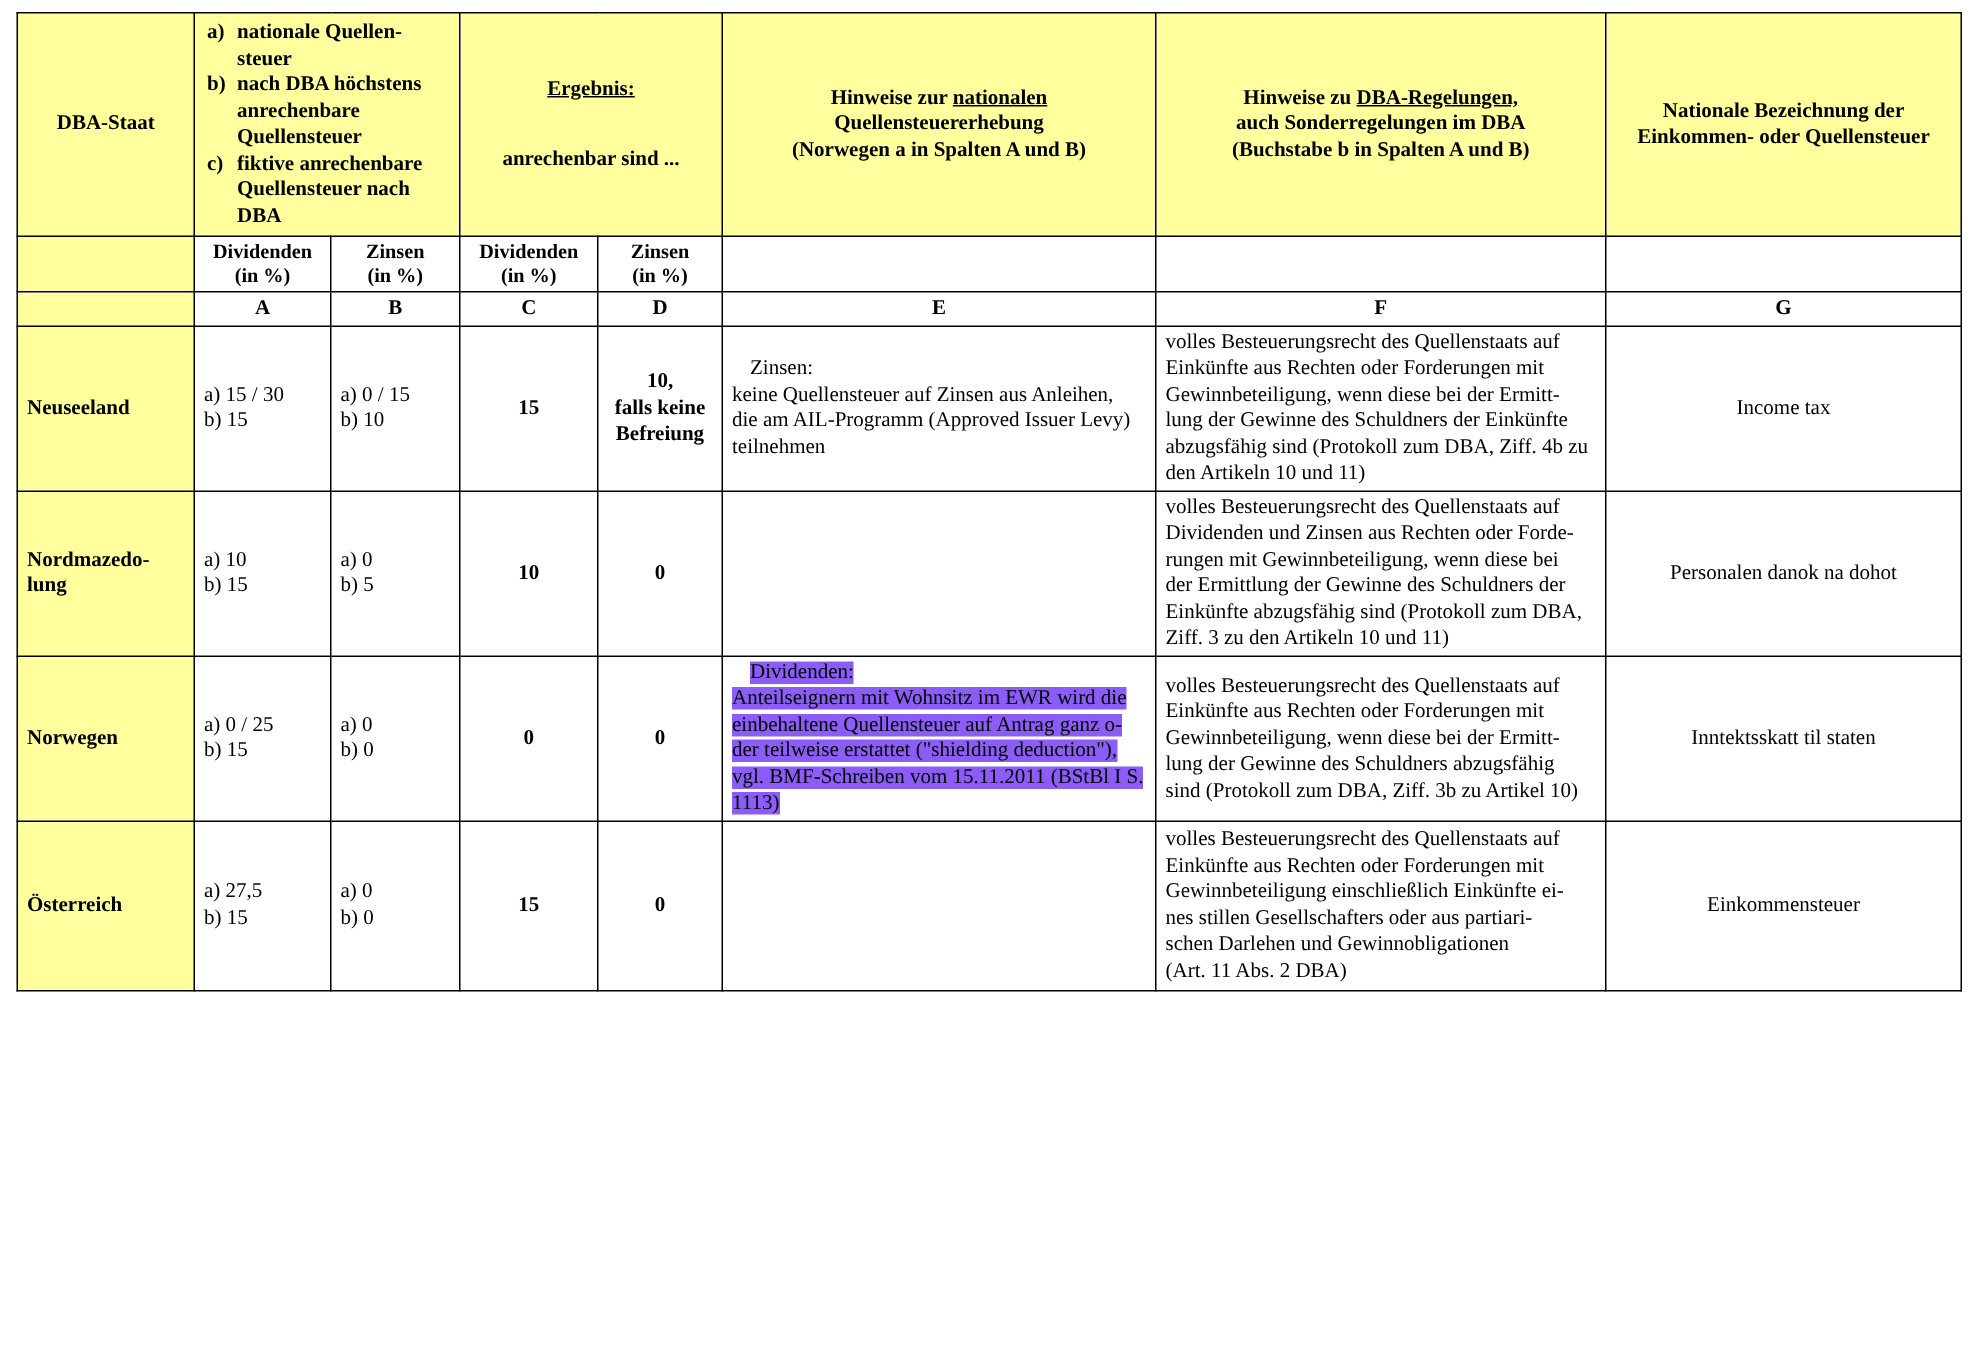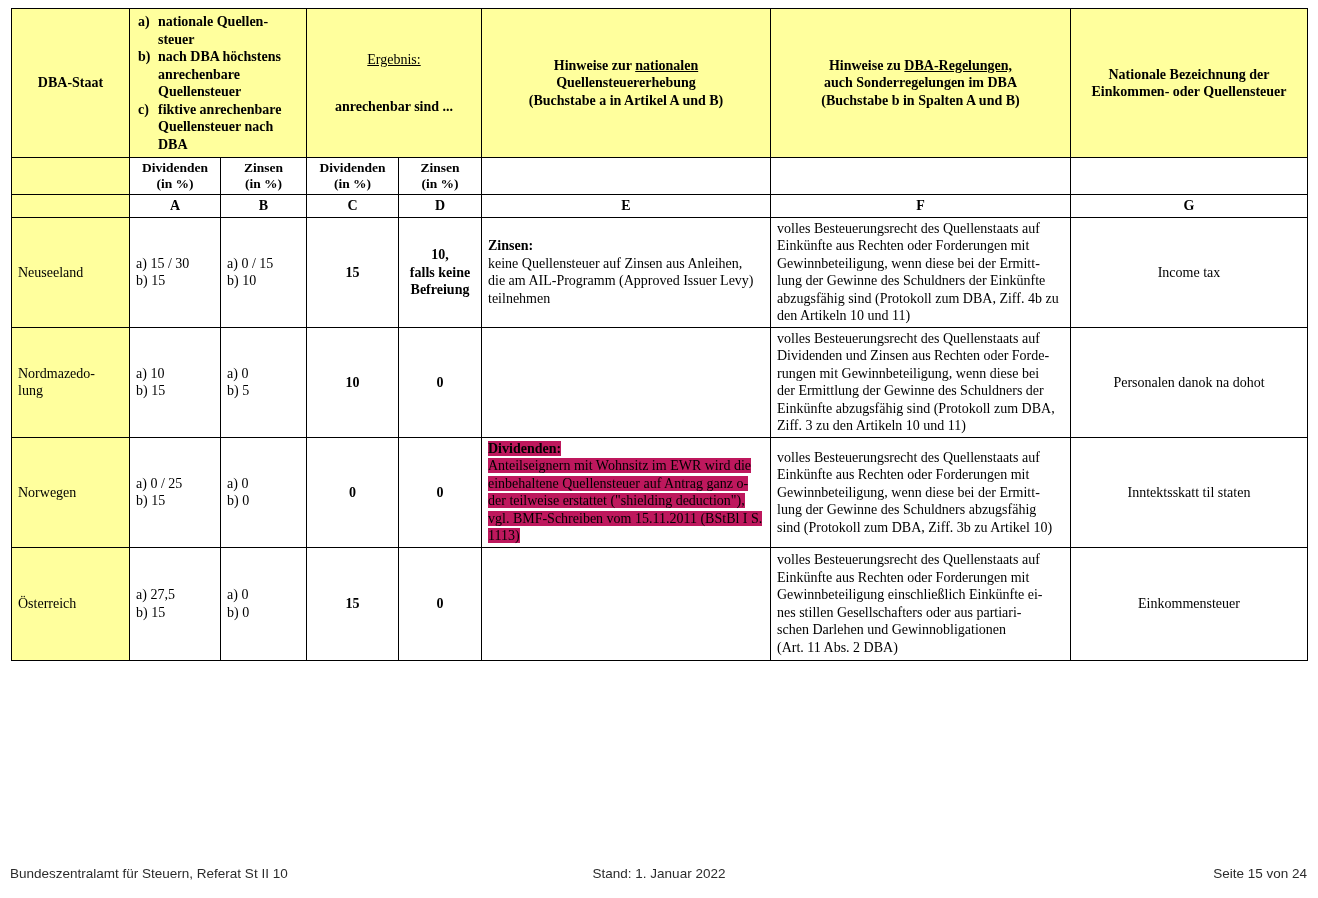--- a/index.html
+++ b/index.html
@@ -19,32 +19,32 @@
   .bold{font-weight:bold;}
   .center{text-align:center;}
   .pre{white-space:pre-line;}
   td.letters{border-bottom:3px double #000;font-size:13px;padding:0 2px;line-height:15px;}
   
   .crit{padding:2px 0 2px 2px;}
   .crit .item{display:flex;font-weight:bold;}
   .crit .key{flex:0 0 20px;}
   .crit .txt{white-space:pre-line;flex:1;}
   
-  .erg-title{font-weight:normal;text-decoration:underline;}
+  .erg-title{font-weight:bold;text-decoration:underline;}
   .erg-sub{font-weight:bold;margin-top:30px;}
   
   .hint{font-weight:bold;text-align:center;}
   .hint .u{text-decoration:underline;}
   
-  td.staat{font-weight:normal;padding-left:5px;}
+  td.staat{font-weight:bold;padding-left:5px;}
   td.valL{padding-left:8px;vertical-align:middle;}
   td.valC{text-align:center;font-weight:bold;}
   td.note{vertical-align:top;padding:2px 5px;}
-  .etitle span{font-weight:bold;}
-  .hl{background:#be185d;box-decoration-break:clone;-webkit-box-decoration-break:clone;}
+  .etitle span{font-weight:normal;margin-left:12px;}
+  .hl{background:#8b5cf6;box-decoration-break:clone;-webkit-box-decoration-break:clone;}
   
   .footer{
     position:absolute;left:0;right:0;top:866px;height:20px;
     font-family:"Liberation Sans","DejaVu Sans",sans-serif;font-size:13.5px;color:#2b2b2b;
   }
   .footer .fl{position:absolute;left:10px;}
   .footer .fc{position:absolute;left:0;right:0;text-align:center;}
   .footer .fr{position:absolute;right:11px;}
 </style>
 </head>
@@ -89,21 +89,21 @@
         </div>
       </td>
       <td class="yl center" colspan="2">
         <div class="erg-title">Ergebnis:</div>
         <div class="erg-sub">anrechenbar sind ...</div>
       </td>
       <td class="yl">
         <div class="hint">
           <span>Hinweise zur </span><span class="u">nationalen</span><br>
           <span>Quellensteuererhebung</span><br>
-          <span>(Buchstabe a in Artikel A und B)</span>
+          <span>(Norwegen a in Spalten A und B)</span>
         </div>
       </td>
       <td class="yl">
         <div class="hint">
           <span>Hinweise zu </span><span class="u">DBA-Regelungen,</span><br>
           <span>auch Sonderregelungen im DBA</span><br>
           <span>(Buchstabe b in Spalten A und B)</span>
         </div>
       </td>
       <td class="yl bold center pre">Nationale Bezeichnung der
@@ -224,19 +224,14 @@
 Einkünfte aus Rechten oder Forderungen mit
 Gewinnbeteiligung einschließlich Einkünfte ei-
 nes stillen Gesellschafters oder aus partiari-
 schen Darlehen und Gewinnobligationen
 (Art. 11 Abs. 2 DBA)</td>
       <td class="center pre">Einkommensteuer</td>
     </tr>
   </tbody>
     </table>
 
-  <div class="footer">
-    <span class="fl">Bundeszentralamt für Steuern, Referat St II 10</span>
-    <span class="fc">Stand: 1. Januar 2022</span>
-    <span class="fr">Seite 15 von 24</span>
-  </div>
 
 </div>
 
 </body></html>

